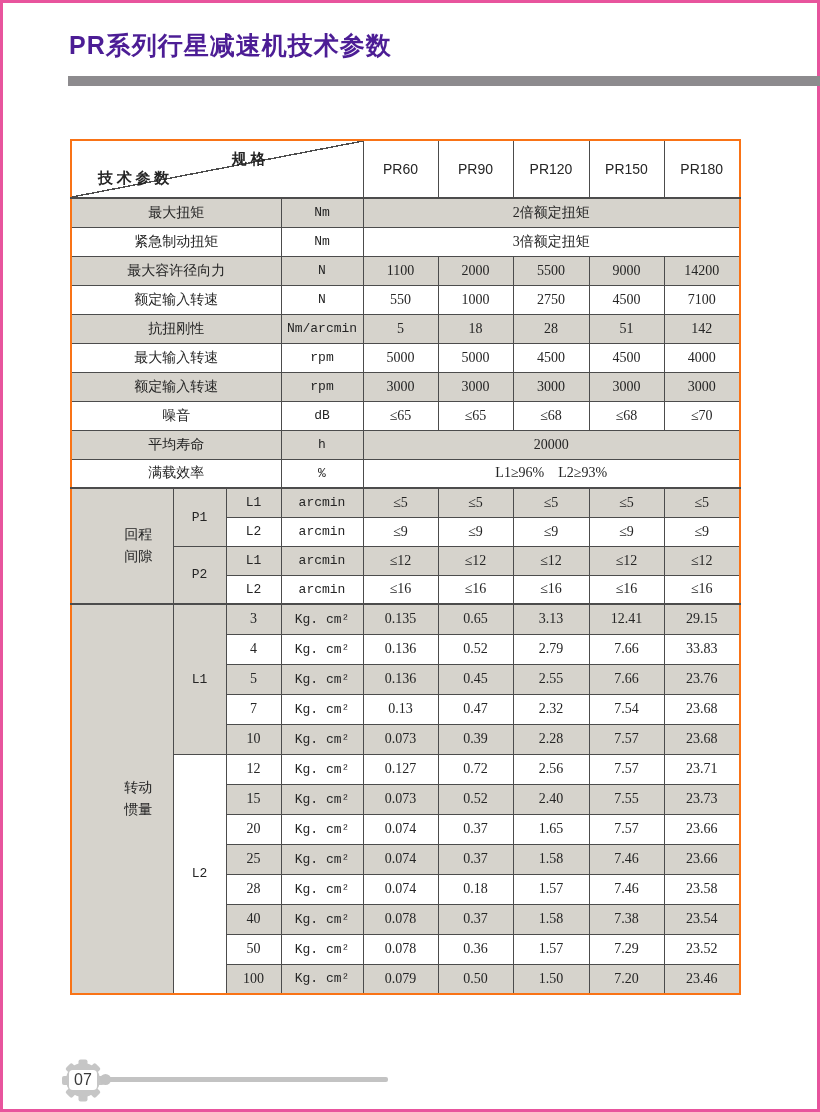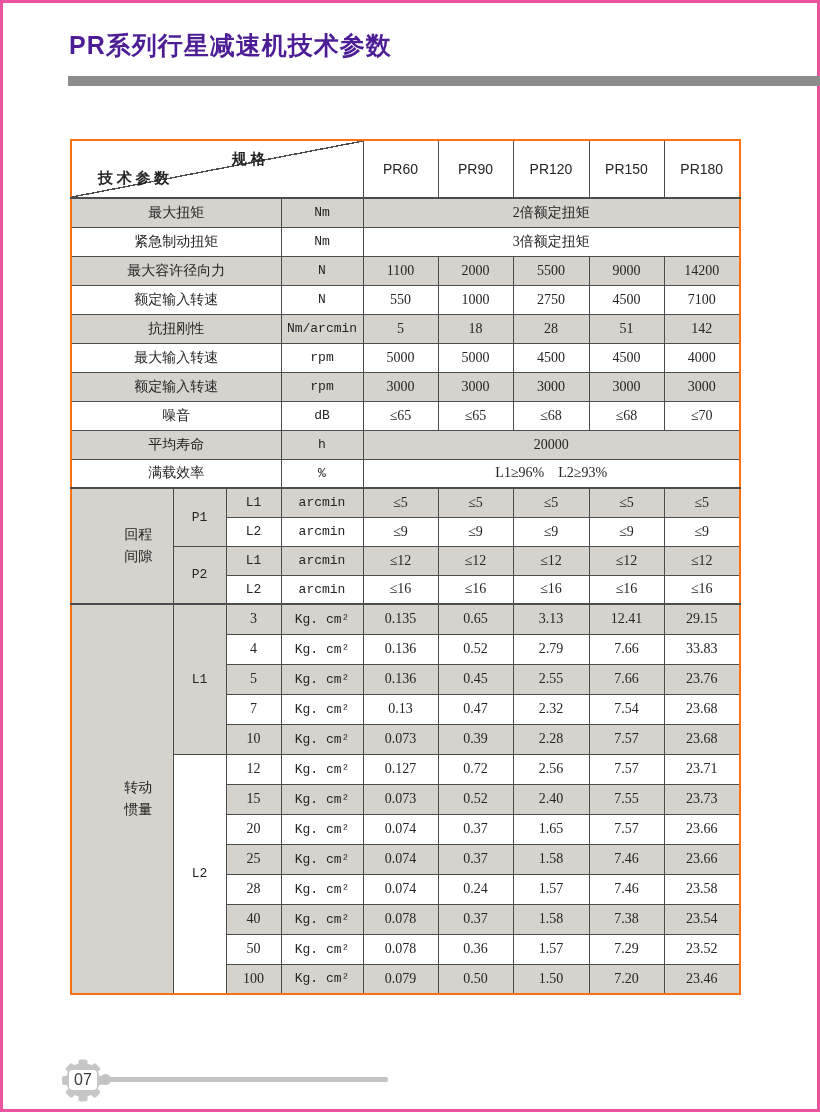--- a/index.html
+++ b/index.html
@@ -300,21 +300,21 @@
         <td class="v">0.074</td>
         <td class="v">0.37</td>
         <td class="v">1.58</td>
         <td class="v">7.46</td>
         <td class="v">23.66</td>
       </tr>
       <tr class="ir">
         <td class="v">28</td>
         <td class="u">Kg. cm²</td>
         <td class="v">0.074</td>
-        <td class="v">0.24</td>
+        <td class="v">0.18</td>
         <td class="v">1.57</td>
         <td class="v">7.46</td>
         <td class="v">23.58</td>
       </tr>
       <tr class="ir">
         <td class="v">40</td>
         <td class="u">Kg. cm²</td>
         <td class="v">0.078</td>
         <td class="v">0.37</td>
         <td class="v">1.58</td>

